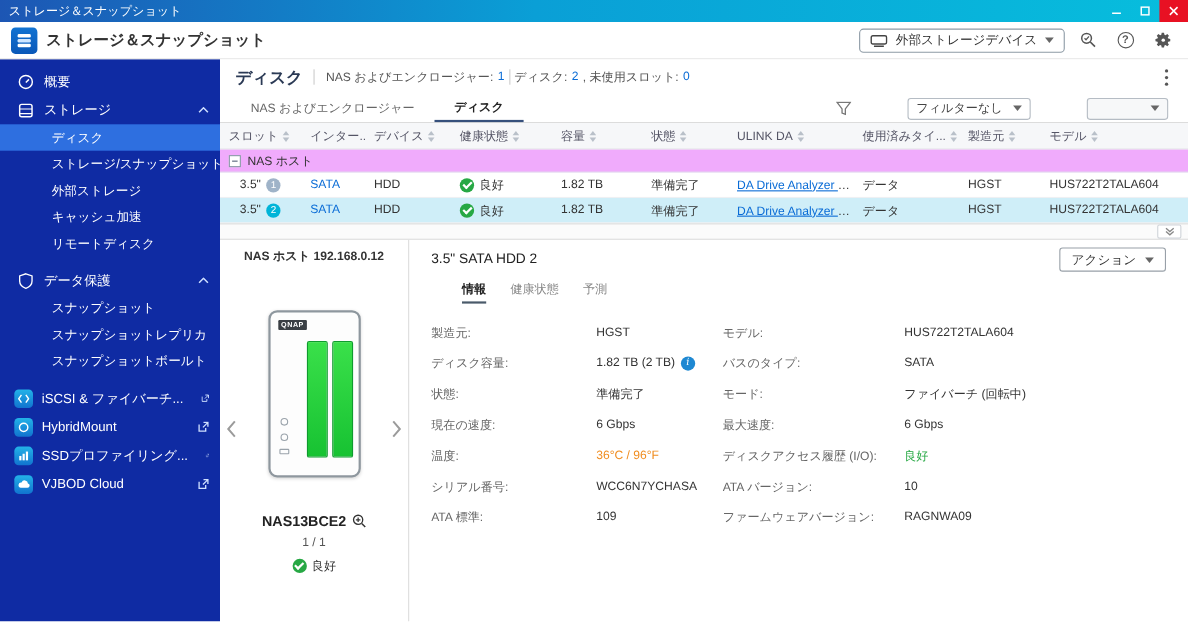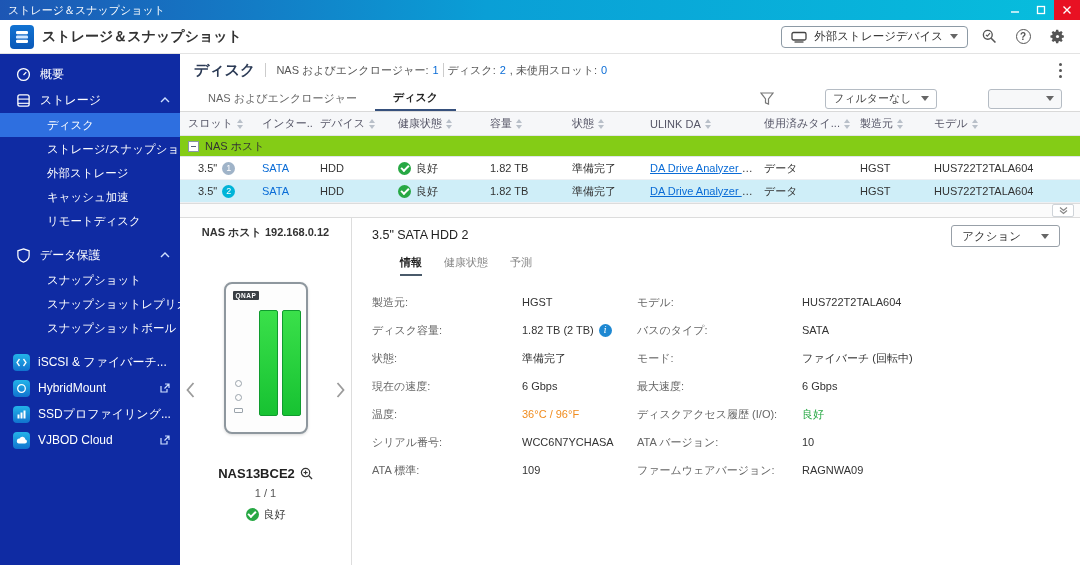--- a/index.html
+++ b/index.html
@@ -21,21 +21,21 @@
   .header .spacer { flex:1; }
   .ext-btn { height:22px; border:1px solid #8d9aa5; border-radius:4px; display:flex; align-items:center; gap:7px; padding:0 9px; font-size:11.5px; color:#333; background:#fff; cursor:pointer; }
   .icon-btn { width:26px; height:24px; display:flex; align-items:center; justify-content:center; cursor:pointer; }
   .help-circle { width:15px; height:15px; border:1.5px solid #555; border-radius:50%; display:flex; align-items:center; justify-content:center; font-size:10px; font-weight:bold; color:#555; }
   .help-circle::after { content:"?"; }
 
   
   .app-body { flex:1; display:flex; min-height:0; }
 
   
-  .sidebar { width:180px; background:var(--sidebar,#0f2ba3); color:#fff; flex:0 0 auto; padding-top:8px; overflow:hidden; }
+  .sidebar { width:200px; background:var(--sidebar,#0f2ba3); color:#fff; flex:0 0 auto; padding-top:8px; overflow:hidden; }
   .side-item { display:flex; align-items:center; gap:9px; height:25px; padding:0 10px 0 16px; cursor:pointer; font-size:12px; white-space:nowrap; }
   .side-item .grow { flex:1; }
   .side-item.sub { padding-left:47px; font-size:11.5px; height:24px; }
   .side-item.sub.selected { background:var(--sidebar-selected,#2e6fe0); }
   .side-item.group { height:26px; }
   .side-item.app { height:26px; padding-left:13px; gap:8px; }
   .side-gap { height:9px; }
   .app-tile { width:17px; height:17px; border-radius:4px; background:linear-gradient(180deg,#23b3e8,#1173cf); display:flex; align-items:center; justify-content:center; flex:0 0 auto; }
 
   
@@ -61,21 +61,21 @@
   .caret { width:0; height:0; border-left:4px solid transparent; border-right:4px solid transparent; border-top:5px solid #666; display:inline-block; }
 
   
   .thead, .tr { display:grid; grid-template-columns:74px 58px 78px 92px 82px 78px 114px 96px 74px minmax(0,1fr); }
   .thead { height:24px; background:#f6f7f9; border-bottom:1px solid #e2e4e7; align-items:center; color:#556; flex:0 0 auto; }
   .th { display:flex; align-items:center; padding-left:8px; gap:4px; cursor:pointer; white-space:nowrap; overflow:hidden; }
   .sort { display:inline-flex; flex-direction:column; gap:2px; flex:0 0 auto; }
   .sort i { width:0; height:0; border-left:3.5px solid transparent; border-right:3.5px solid transparent; display:block; }
   .sort .up { border-bottom:4px solid #b9c0c9; }
   .sort .dn { border-top:4px solid #b9c0c9; }
-  .group-row { height:21px; background:#84cc16; display:flex; align-items:center; gap:6px; padding-left:8px; border-bottom:1px solid #dfe4ec; cursor:pointer; flex:0 0 auto; }
+  .group-row { height:21px; background:#f0abfc; display:flex; align-items:center; gap:6px; padding-left:8px; border-bottom:1px solid #dfe4ec; cursor:pointer; flex:0 0 auto; }
   .minus-box { width:11px; height:11px; border:1px solid #8a96a8; background:#fff; position:relative; }
   .minus-box::after { content:""; position:absolute; left:2px; right:2px; top:4.5px; height:1px; background:#55617a; }
   .tr { height:23px; align-items:center; border-bottom:1px solid #eef0f3; cursor:pointer; background:#fff; }
   .tr.selected { background:var(--selected-row,#cfeef8); }
   .td { padding-left:8px; white-space:nowrap; overflow:hidden; text-overflow:ellipsis; }
   .td.slot { padding-left:18px; display:flex; align-items:center; gap:5px; overflow:visible; }
   .badge { width:13px; height:13px; border-radius:50%; color:#fff; font-size:9px; display:inline-flex; align-items:center; justify-content:center; flex:0 0 auto; }
   .badge.gray { background:#9fb3c8; }
   .badge.cyan { background:var(--cyan-badge,#00b4d8); }
   .blue { color:var(--link,#0a6cd6); }
@@ -102,21 +102,21 @@
   .device .led { position:absolute; left:9px; width:7px; height:7px; border:1px solid #9aa3ab; border-radius:50%; }
   .device .led.l1 { top:96px; } .device .led.l2 { top:110px; }
   .device .usb { position:absolute; left:8px; top:124px; width:9px; height:5px; border:1px solid #9aa3ab; border-radius:1px; }
   .nas-name-row { margin-top:32px; display:flex; align-items:center; gap:5px; }
   .nas-name { font-size:13px; font-weight:bold; color:#222; }
   .nas-pager { margin-top:6px; color:#555; }
   .nas-health { margin-top:8px; display:flex; align-items:center; gap:5px; color:#333; }
 
   .detail-panel { flex:1; padding:10px 18px 0 20px; position:relative; min-width:0; }
   .detail-title { font-size:12.5px; color:#222; }
-  .action-btn { position:absolute; right:20px; top:7px; height:22px; border:1px solid #98a0a8; border-radius:3px; background:#fff; display:flex; align-items:center; gap:20px; padding:0 10px; font-size:11.5px; color:#333; cursor:pointer; }
+  .action-btn { position:absolute; right:20px; top:7px; height:22px; border:1px solid #98a0a8; border-radius:3px; background:#fff; display:flex; align-items:center; gap:8px; padding:0 10px; font-size:11.5px; color:#333; cursor:pointer; }
   .detail-tabs { margin:13px 0 0 28px; display:flex; gap:22px; font-size:11px; color:#888; }
   .dtab { padding-bottom:4px; cursor:pointer; }
   .dtab.active { color:#222; font-weight:bold; border-bottom:2px solid #4a5a6a; }
   .fields { margin-top:12px; display:grid; grid-template-columns:150px 115px 165px minmax(0,1fr); }
   .fields > div { height:28px; display:flex; align-items:center; white-space:nowrap; overflow:hidden; }
   .flabel { color:#666; }
   .fvalue { color:#333; gap:5px; }
   .fvalue.orange { color:var(--orange,#f08c1e); }
   .fvalue.green { color:var(--green,#27a844); }
   .info-i { width:13px; height:13px; border-radius:50%; background:#1e88d2; color:#fff; font-size:9px; font-style:italic; font-family:"DejaVu Serif",serif; display:inline-flex; align-items:center; justify-content:center; cursor:pointer; flex:0 0 auto; }

